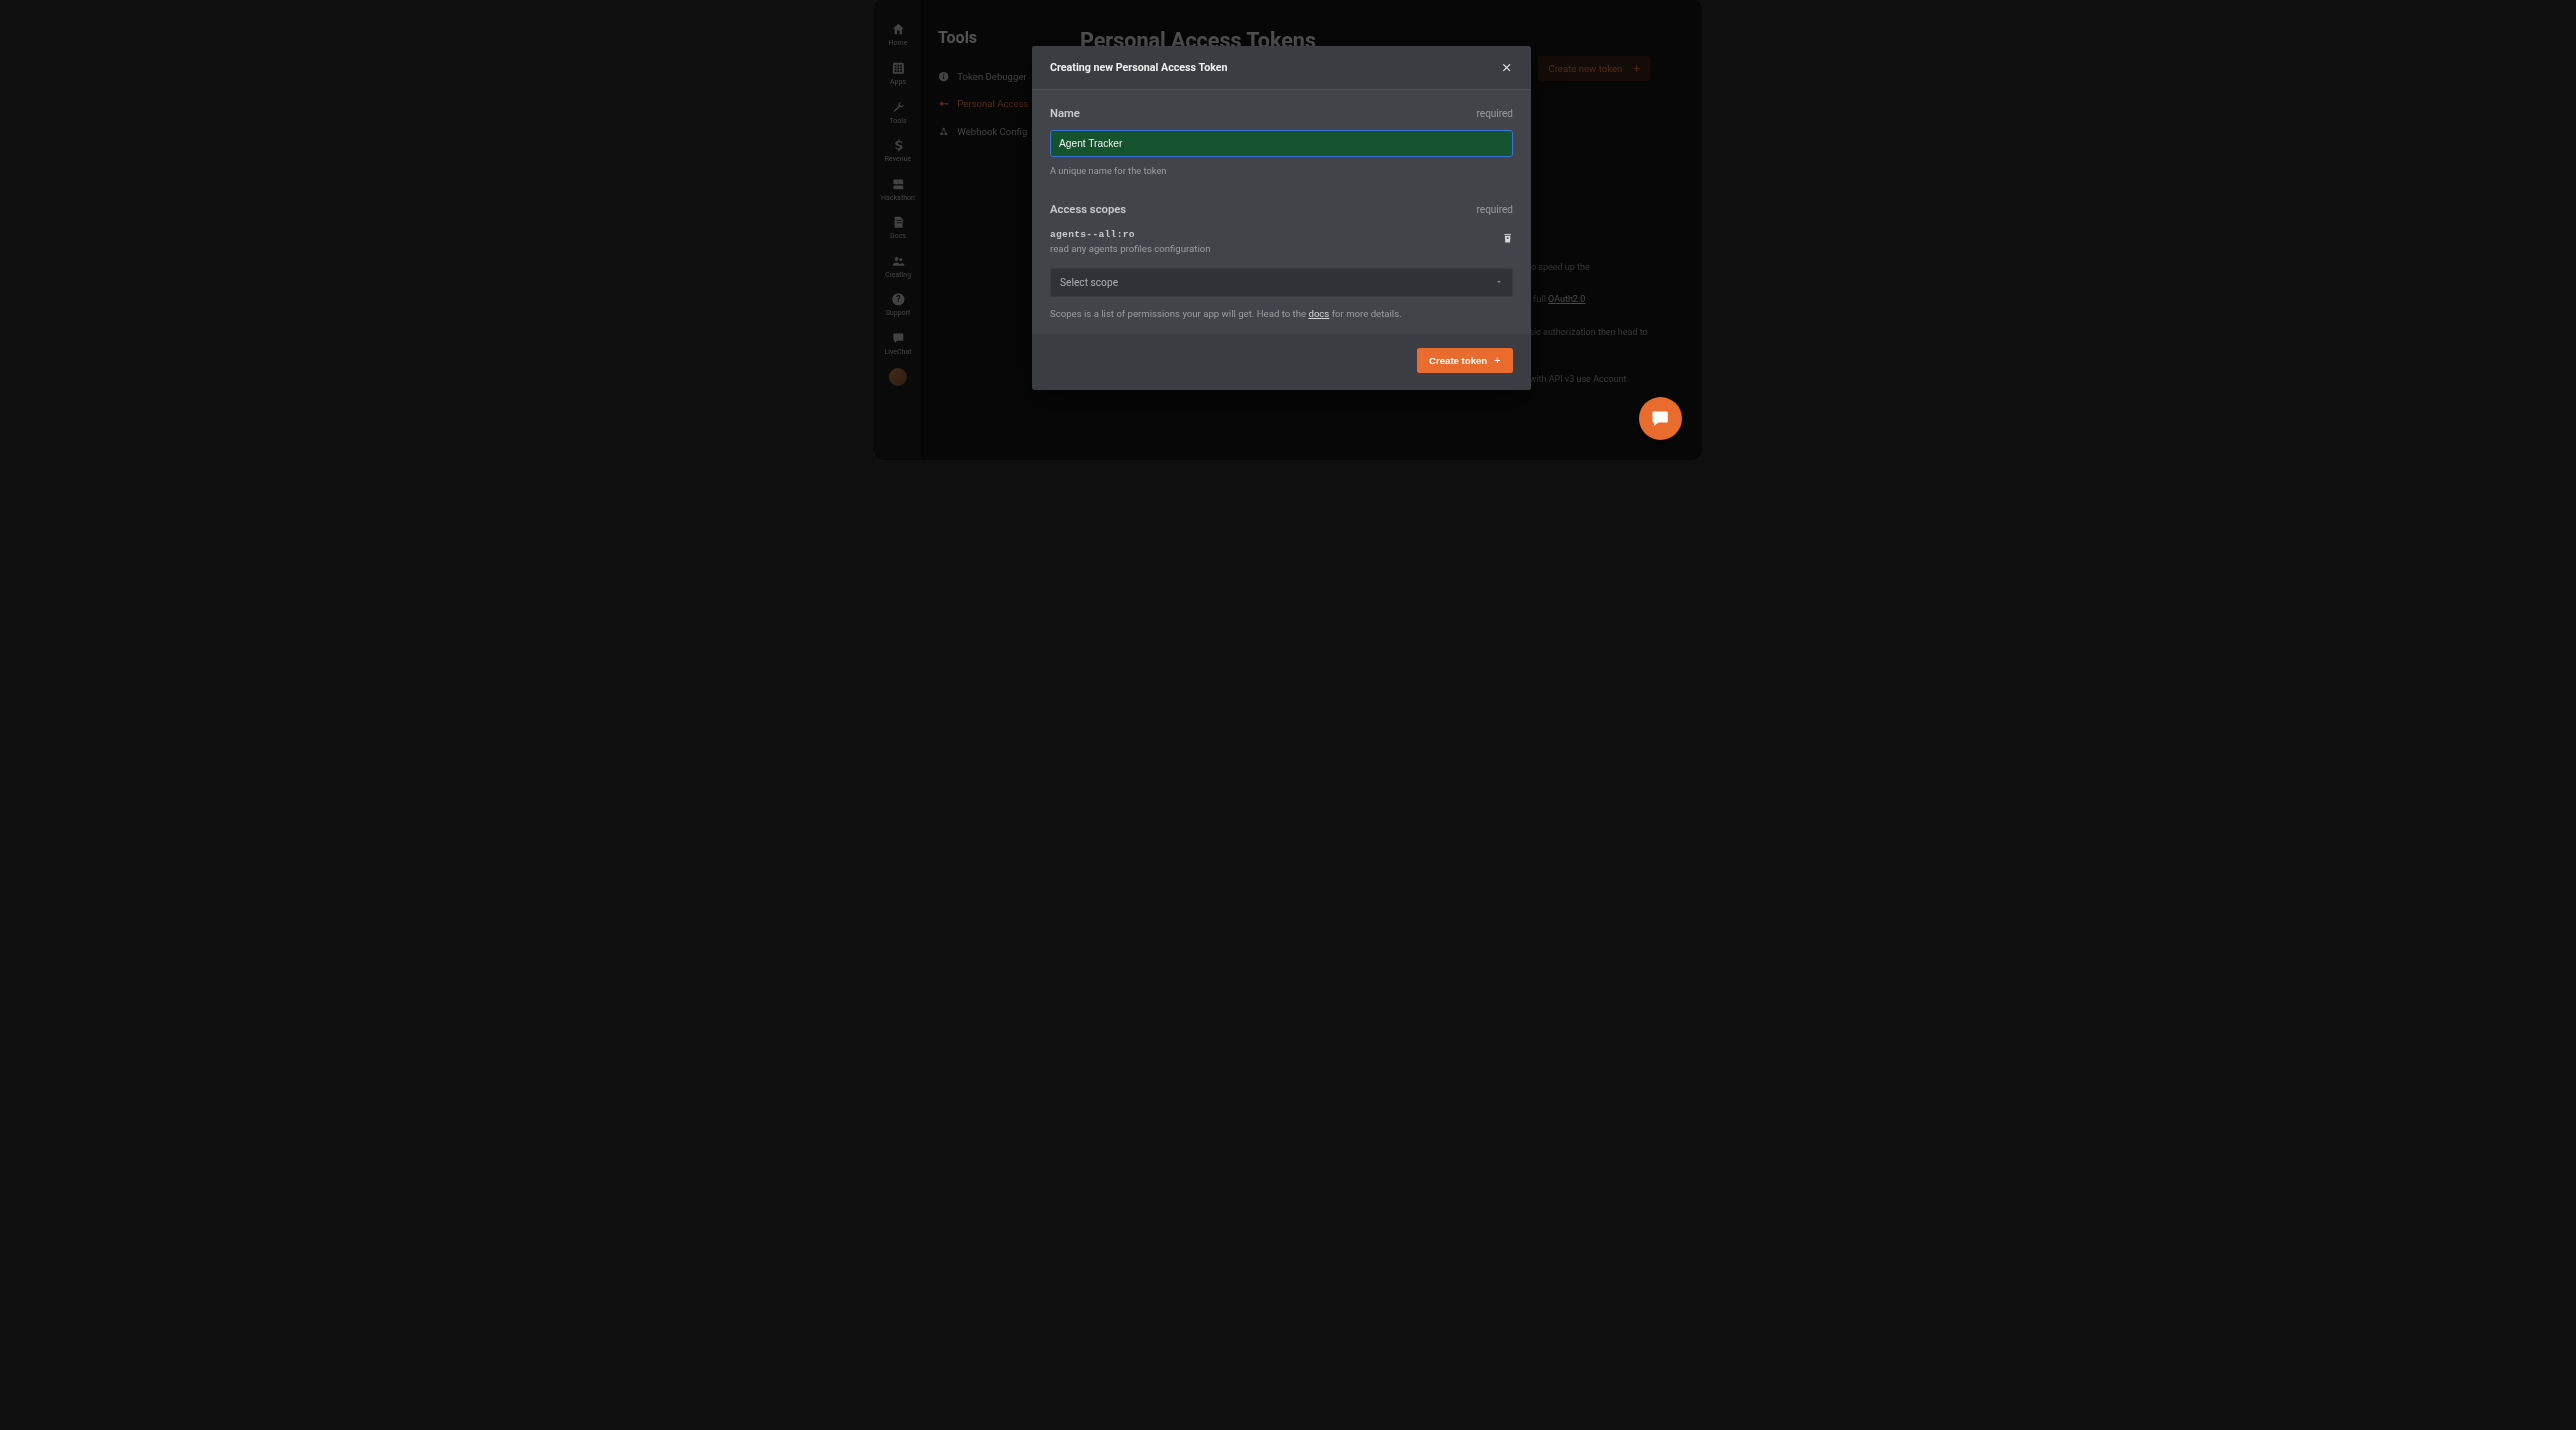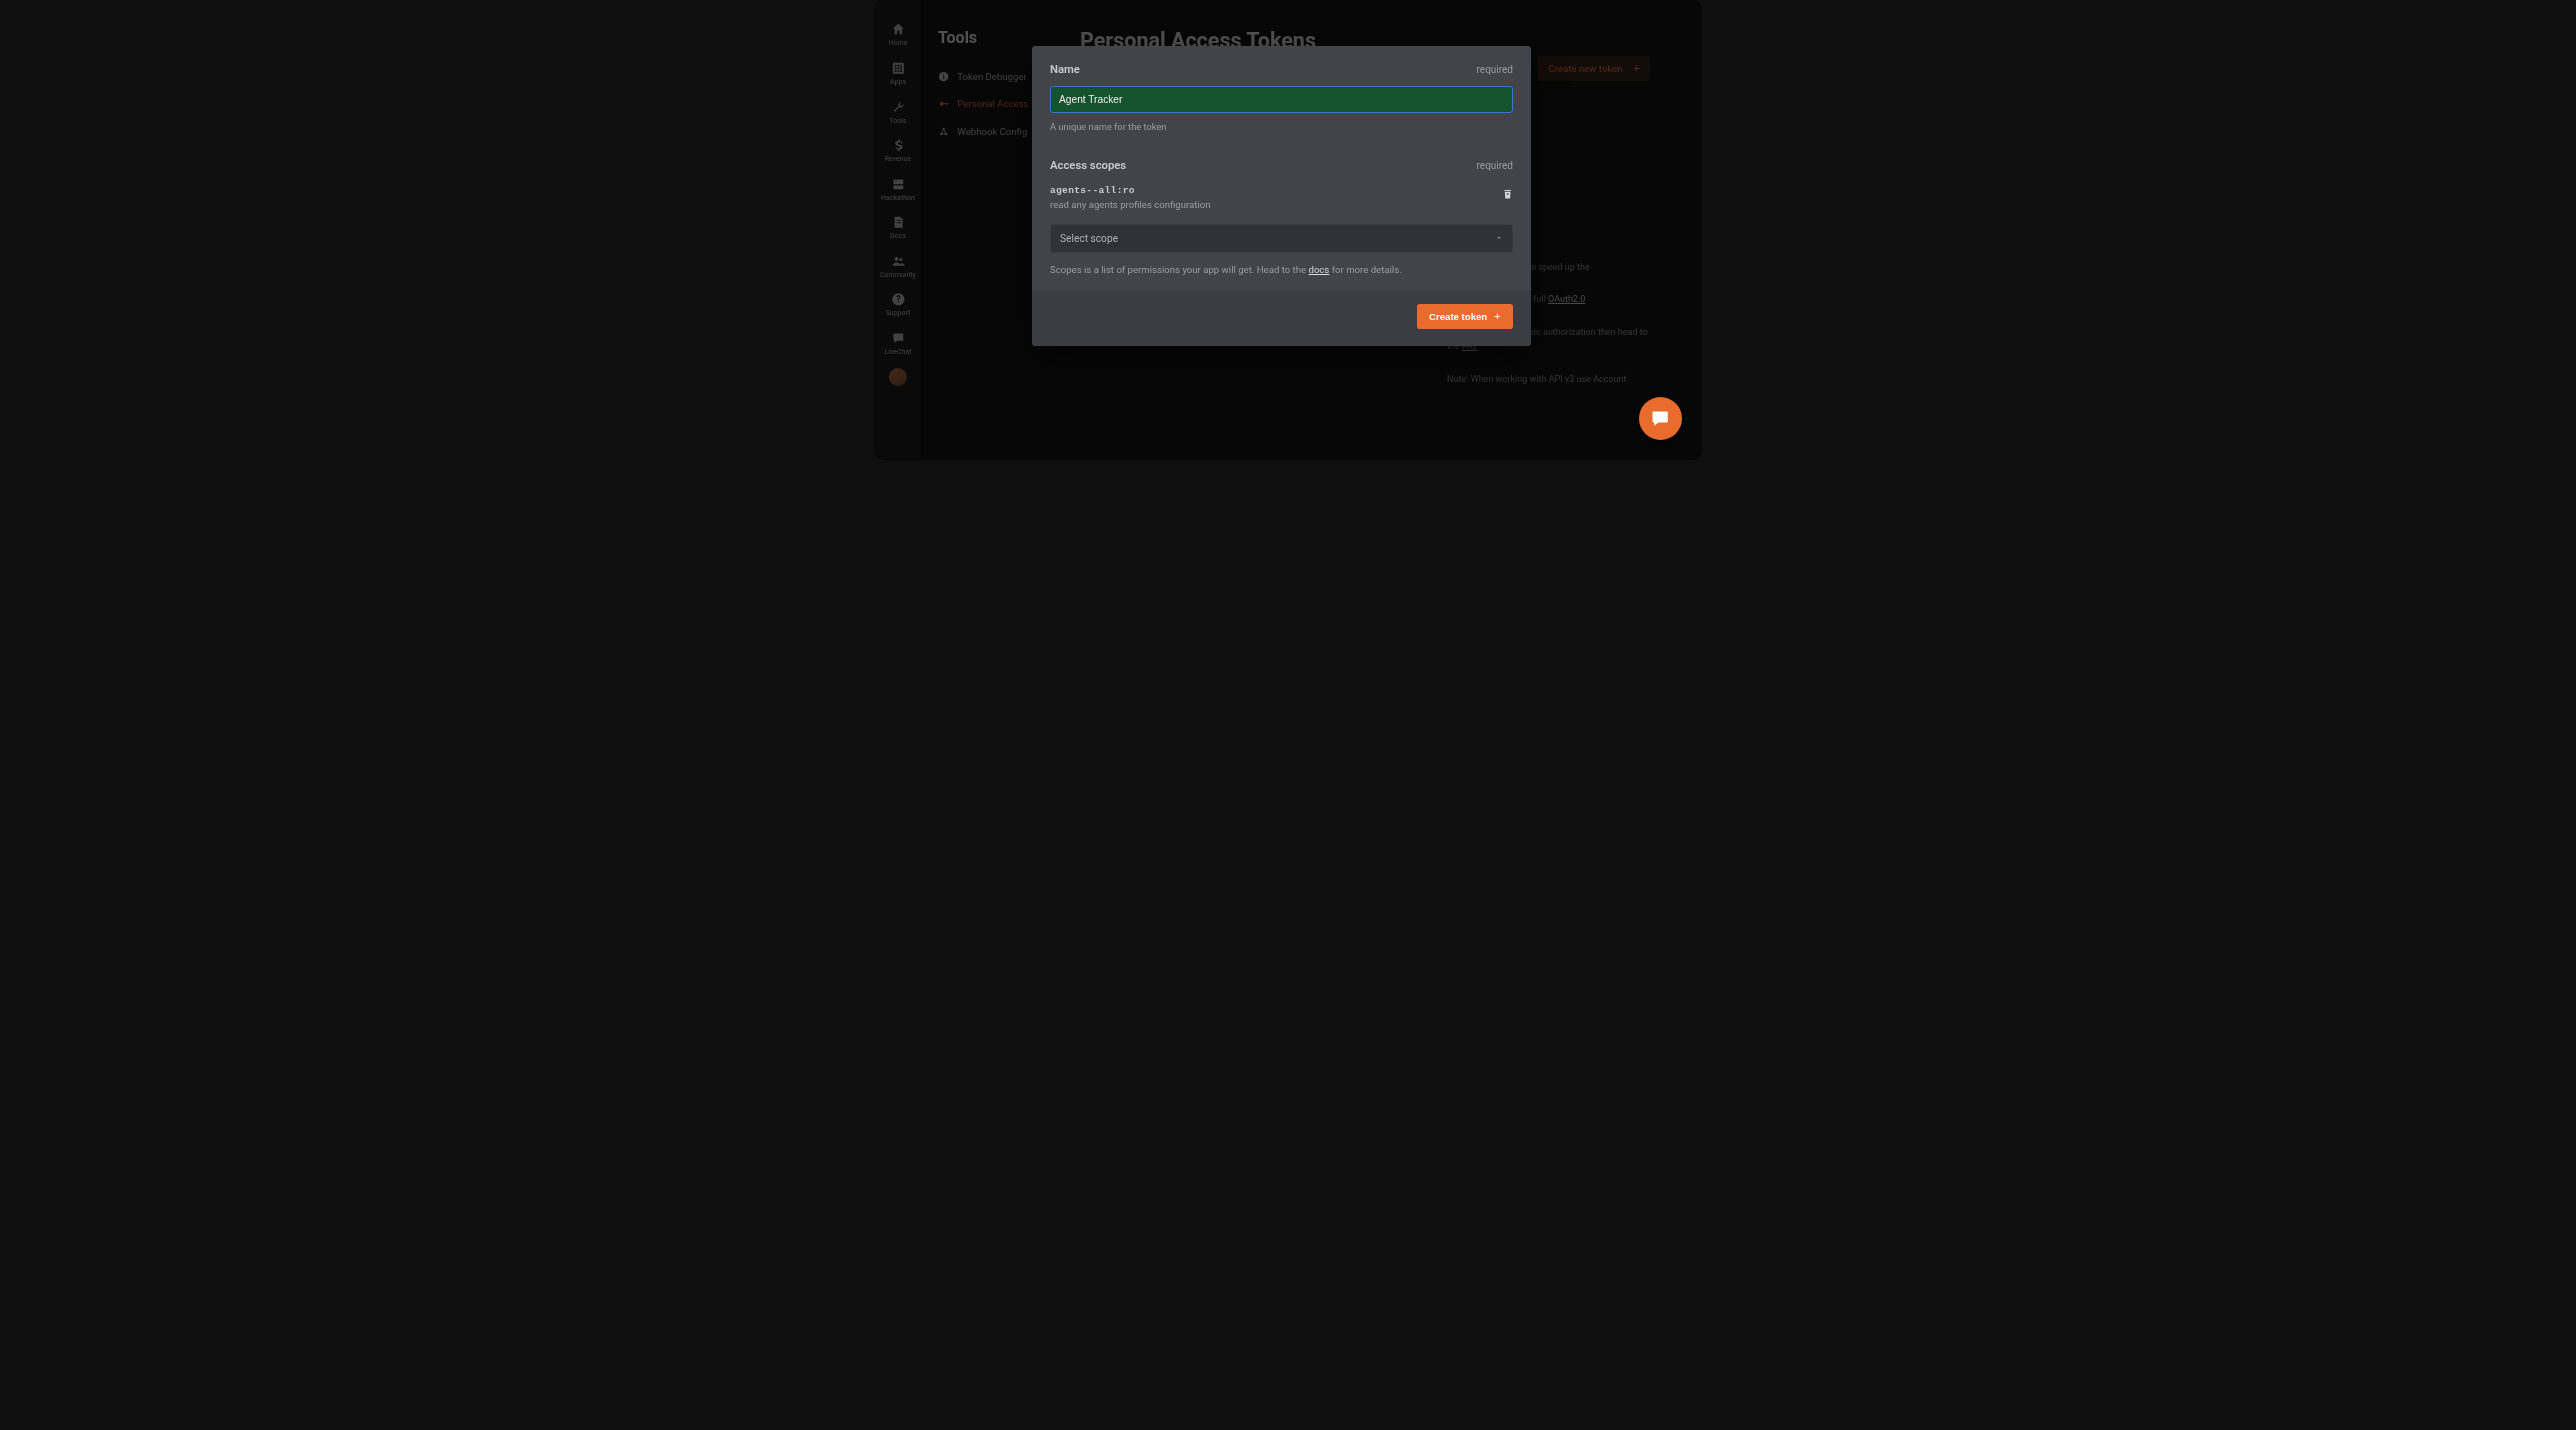--- a/index.html
+++ b/index.html
@@ -258,21 +258,21 @@
         </svg>
       <span>Docs</span>
     </div>
     <div class="rail-item">
       <svg viewBox="0 0 24 24">
           <circle cx="9" cy="8" r="3"></circle>
           <circle cx="16" cy="9" r="2.5"></circle>
           <path d="M3 19c0-3 3-5 6-5s6 2 6 5z"></path>
           <path d="M14 19c0-2.5 2-4 4-4s4 1.5 4 4z"></path>
         </svg>
-      <span>Community</span>
+      <span>Creating</span>
     </div>
     <div class="rail-item">
       <svg viewBox="0 0 24 24" style="font-size:12.5px">
           <circle cx="12" cy="12" r="10"></circle>
           <text x="12" y="17" text-anchor="middle" font-size="14" fill="#1d1d1d" font-weight="bold">?</text>
         </svg>
       <span>Support</span>
     </div>
     <div class="rail-item">
       <svg viewBox="0 0 24 24">
@@ -323,20 +323,28 @@
       <p><span>PATs) are great way to speed up the</span></p>
       <p style="margin-top:18px"><span>r app to LiveChat use full </span><a href="#">OAuth2.0</a></p>
       <p style="margin-top:18px"><span>PATs allow you to basic authorization then head to the </span><a href="#">PAT</a></p>
       <p style="margin-top:18px"><span>Note: When working with API v3 use Account</span></p>
     </div>
   </main>
 
   <div class="dim"></div>
 
   <div class="modal">
+    <div class="modal-header">
+      <div class="modal-title">Creating new Personal Access Token</div>
+      <div class="modal-close">
+        <svg viewBox="0 0 24 24">
+            <path d="M5 5l14 14M19 5L5 19"></path>
+          </svg>
+      </div>
+    </div>
 
     <div class="modal-body">
       
       <div class="field-row">
         <div class="field-label">Name</div>
         <div class="field-req">required</div>
       </div>
       <input class="text-input" type="text" value="Agent Tracker" style="">
       <div class="field-hint">A unique name for the token</div>
 

